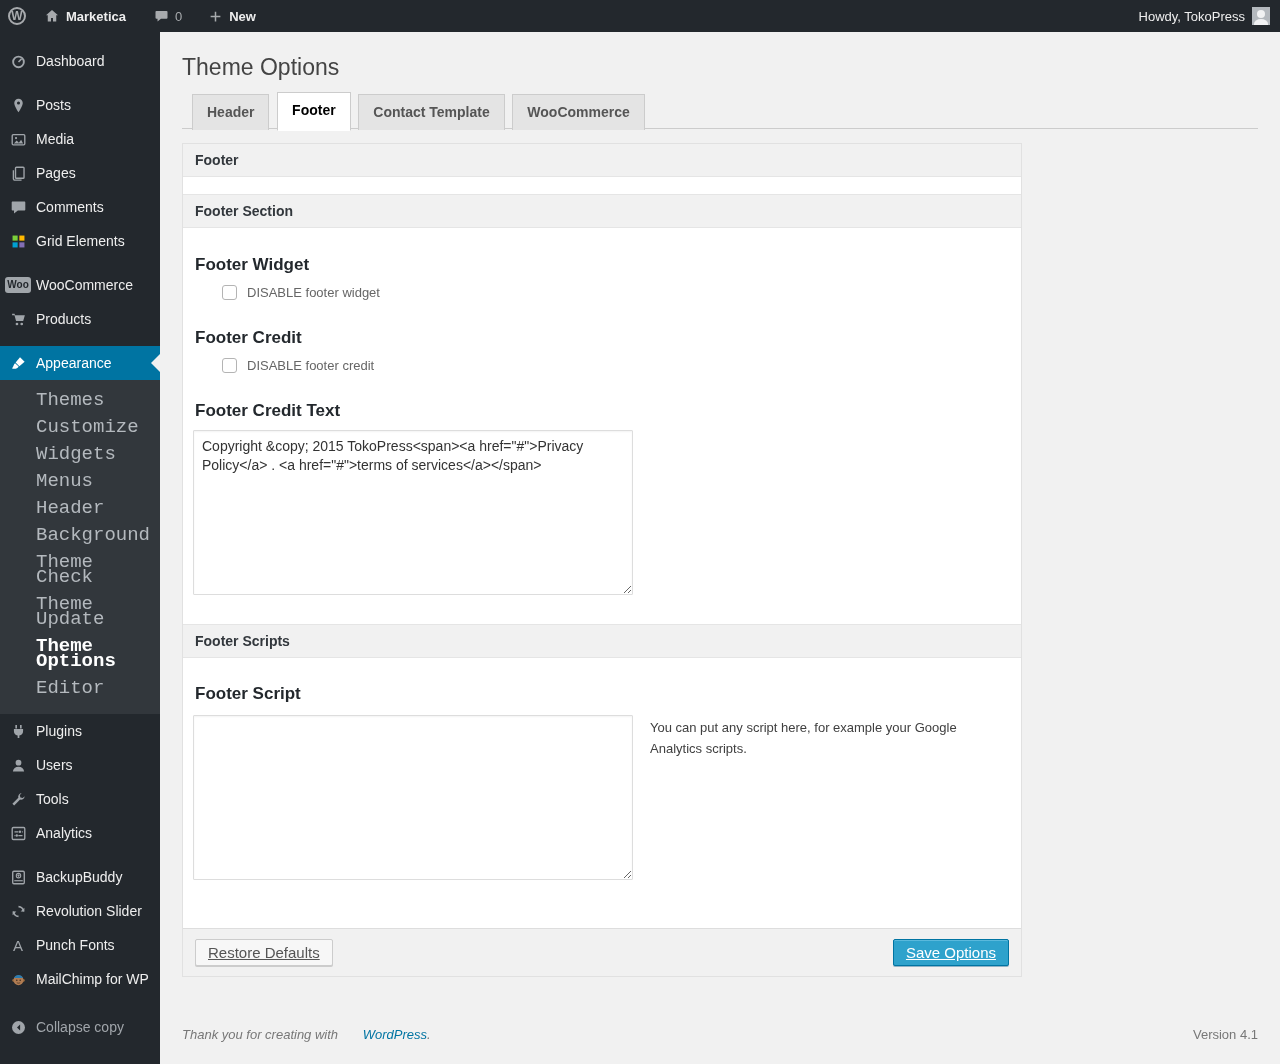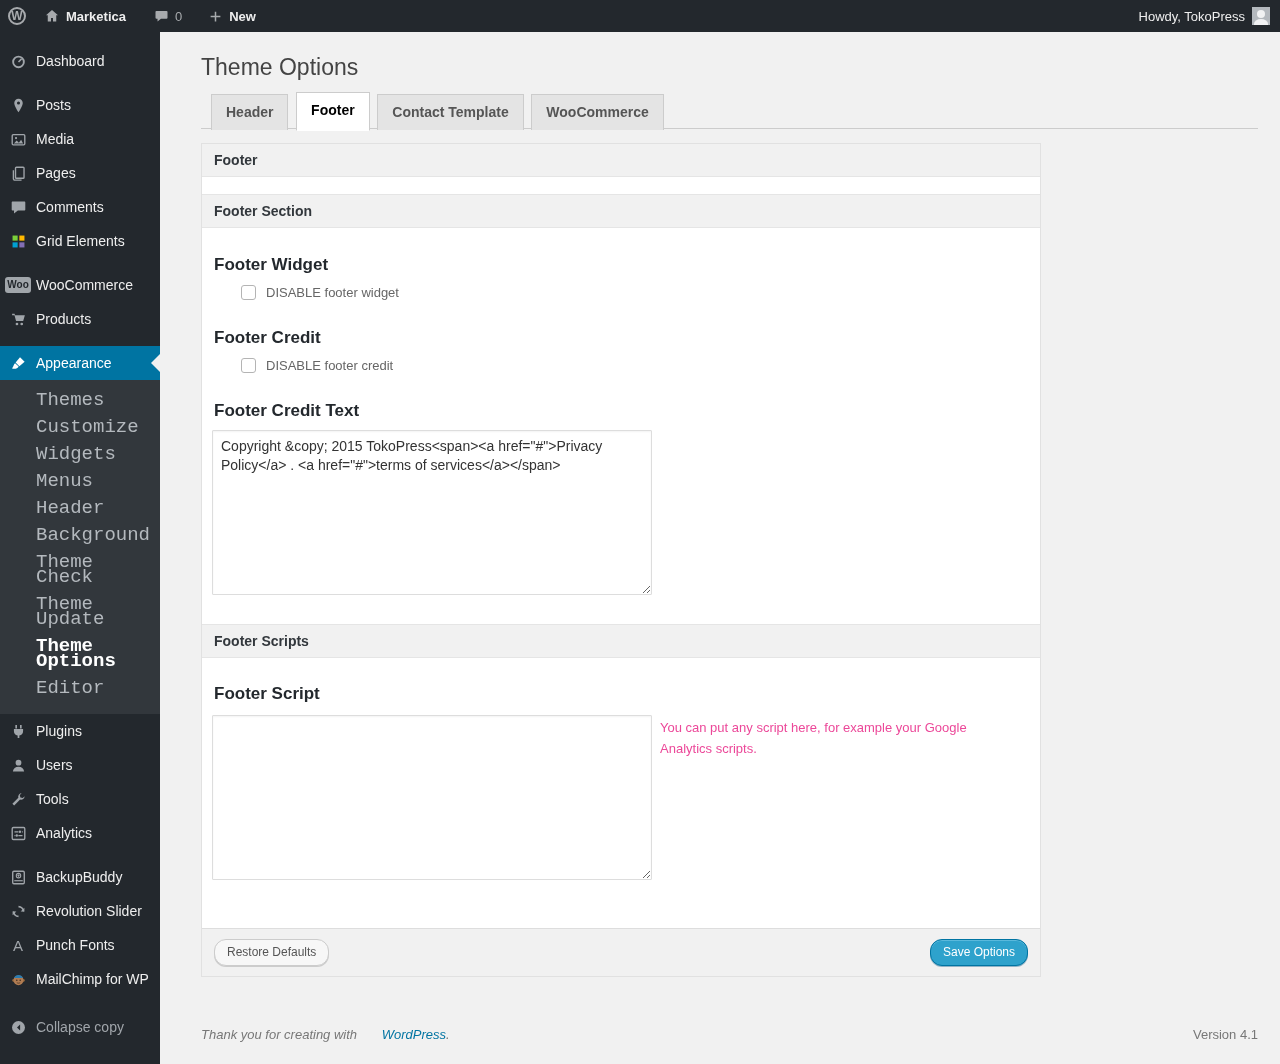--- a/index.html
+++ b/index.html
@@ -33,21 +33,21 @@
   .avatar::before { 
     content:""; position:absolute; left:5px; top:3px; width:8px; height:8px;
     border-radius:50%; background:#f1f2f3;
   }
   .avatar::after { 
     content:""; position:absolute; left:2px; top:12px; width:14px; height:10px;
     border-radius:50% 50% 0 0; background:#f1f2f3;
   }
 
   
-  .wrap { display:flex; height:1032px;gap:19px; }
+  .wrap { display:flex; height:1032px; }
   .sidebar { width:160px; background:#23282d; flex:none; padding-top:12px; }
   .content { flex:1; padding:0 22px; }
 
   
   .menu-item {
     height:34px; display:flex; align-items:center; gap:8px;
     padding-left:8px; font-size:14px; color:#eee; cursor:pointer; position:relative;
   }
   .menu-item .icon {
     width:20px; height:20px; flex:none; display:inline-flex;
@@ -104,28 +104,29 @@
   .cb-row label { color:#666; font-size:13px; cursor:pointer; }
   textarea {
     width:440px; height:165px; margin:11px 0 0 10px; border:1px solid #ddd;
     border-radius:1px; padding:6px 8px; font-family:"Liberation Sans","DejaVu Sans",sans-serif;
     font-size:14px; color:#333; box-shadow:inset 0 1px 2px rgba(0,0,0,.05);
     resize:both; outline:none; line-height:19px;
   }
   .body-1 { padding-bottom:26px; }
   .body-2 { padding-bottom:48px; }
   .script-row { display:flex; align-items:flex-start; }
-  .script-desc { width:310px; margin:16px 0 0 8px; font-size:13px; color:#ec4899; line-height:1.6; }
+  .script-desc { width:310px; margin:16px 0 0 17px; font-size:13px; color:#404040; line-height:1.6; }
   .actions {
     background:#f1f1f1; border-top:1px solid #ddd; padding:10px 12px;
     display:flex; justify-content:space-between; align-items:center; height:48px;
   }
   .btn {
-    font-size:12px; line-height:17px; padding:4px 12px; border-radius:12px; cursor:pointer;
+    font-size:15px; line-height:17px; padding:4px 12px; border-radius:2px; cursor:pointer;
     font-family:inherit;
+    text-decoration:underline;
   }
   .btn-secondary { background:#f7f7f7; border:1px solid #ccc; color:#555; box-shadow:0 1px 0 #ccc; }
   .btn-primary {
     background:#2ea2cc; border:1px solid #0074a2; color:#fff;
     box-shadow:inset 0 1px 0 rgba(120,200,230,.6), 0 1px 0 rgba(0,86,132,.4);
   }
 
   
   .page-footer { margin-top:50px; display:flex; justify-content:space-between; font-size:13px; color:#777; }
   .thanks { font-style:italic; }

